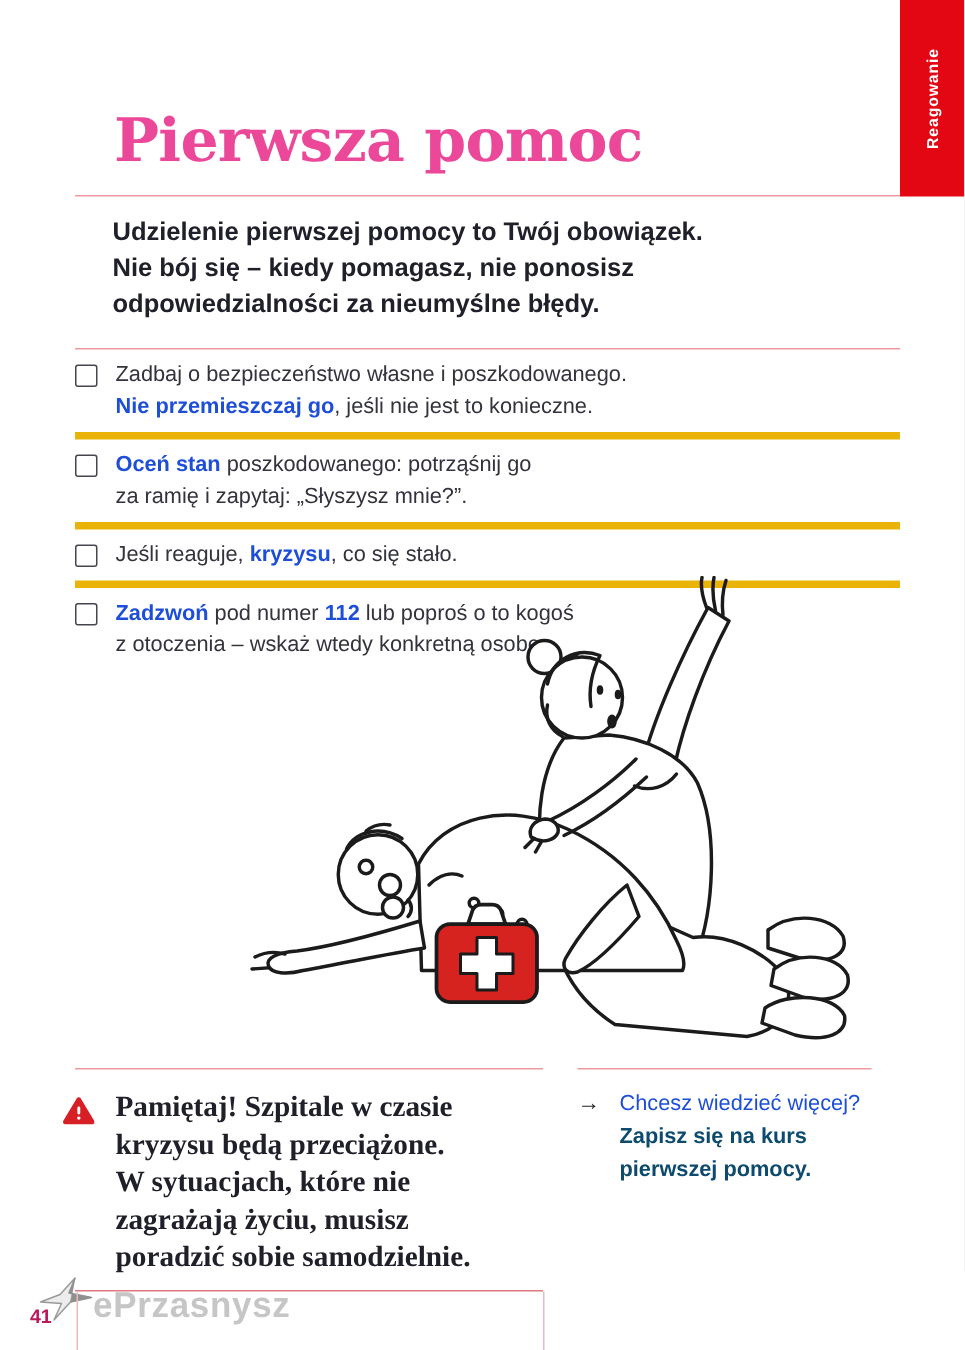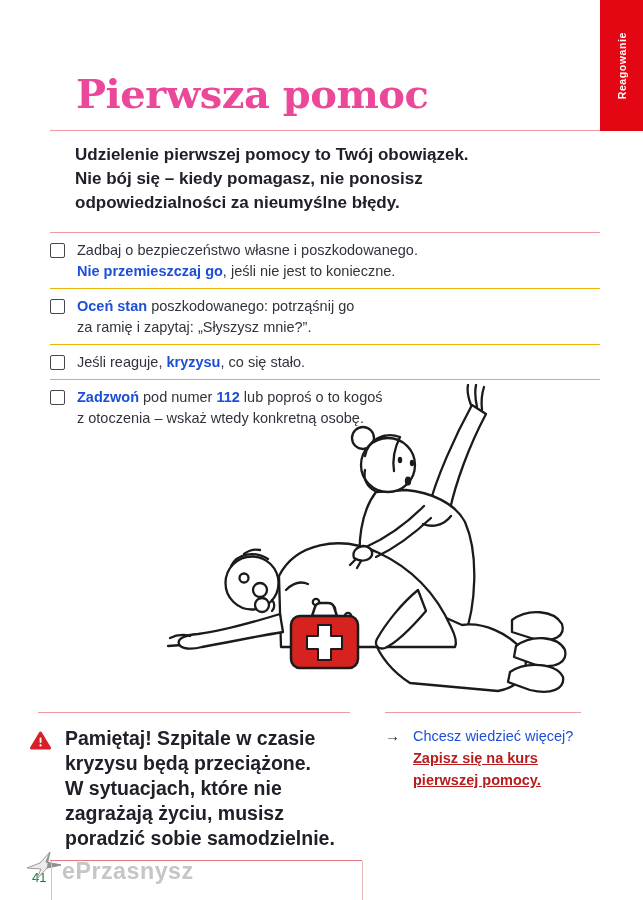--- a/index.html
+++ b/index.html
@@ -18,40 +18,40 @@
   .r-top{left:50px;top:130px;width:550px;}
   .r-intro{left:50px;top:232px;width:550px;}
   .r-warn-top{left:50px;top:712px;width:312px;}
   .r-warn-bot{left:50px;top:860px;width:312px;background:#e2787f;}
   .r-more{left:385px;top:712px;width:196px;}
   
   .intro{position:absolute;left:75px;top:143px;width:480px;margin:0;font-size:17px;line-height:24px;
          font-weight:700;color:#20202a;white-space:pre-line;}
   
   .checklist{position:absolute;left:50px;top:233px;width:550px;}
-  .check-item{display:flex;gap:12px;padding:7px 0 6px;border-bottom:1px solid #eab308;}
+  .check-item{display:flex;gap:12px;padding:7px 0 6px;border-bottom:5px solid #eab308;}
   .check-item:last-child{border-bottom:none;}
   .checkbox{flex:none;width:13px;height:13px;margin-top:3px;border:1.5px solid #45454f;border-radius:2px;background:#fff;}
   .check-text{margin:0;font-size:14.5px;line-height:21px;color:#33333d;white-space:pre-line;}
   .check-text b{color:#1d4ed8;}
   
   .illustration{position:absolute;left:166px;top:384px;width:412px;height:316px;}
   
-  .warning{position:absolute;left:28px;top:712px;width:322px;}
+  .warning{position:absolute;left:40px;top:712px;width:322px;font-family:Liberation Serif, serif;}
   .warning-body{display:flex;gap:14px;padding:13px 0 0 2px;}
   .warn-icon{flex:none;width:21px;height:19px;margin-top:5px;}
   .warning-text{margin:0;font-size:19.5px;line-height:25px;font-weight:700;color:#20202a;white-space:pre-line;}
   
   .more{position:absolute;left:385px;top:712px;width:210px;}
   .more-body{display:flex;gap:13px;padding-top:12px;}
   .more-arrow{font-size:15px;line-height:22px;color:#20202a;}
   .more-question{font-size:14.5px;line-height:22px;color:#1d4ed8;}
-  .more-cta{font-size:14.5px;line-height:22px;font-weight:700;color:#b91c1c;white-space:pre-line;text-decoration:underline;}
+  .more-cta{font-size:14.5px;line-height:22px;font-weight:700;color:#0c4a6e;white-space:pre-line;}
   
-  .page-number{position:absolute;left:32px;top:870px;font-size:13px;font-weight:400;color:#15803d;}
+  .page-number{position:absolute;left:20px;top:870px;font-size:13px;font-weight:700;color:#be185d;}
   .star-icon{position:absolute;left:26px;top:851px;width:36px;height:30px;}
   .wm-box{position:absolute;left:51px;top:861px;width:310px;height:39px;
           border-left:1px solid #ecb9bd;border-right:1px solid #ecb9bd;}
   .watermark{position:absolute;left:62px;top:857px;font-size:24px;font-weight:700;color:#c6c6c6;
              letter-spacing:.5px;transform:scaleX(.97);transform-origin:left;}
 </style>
 </head>
 <body>
 
 <div class="page">

